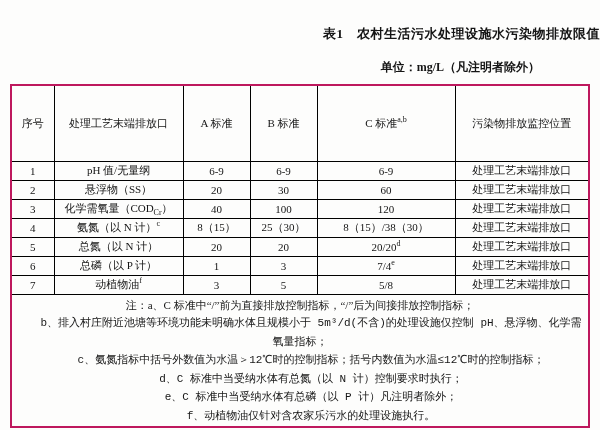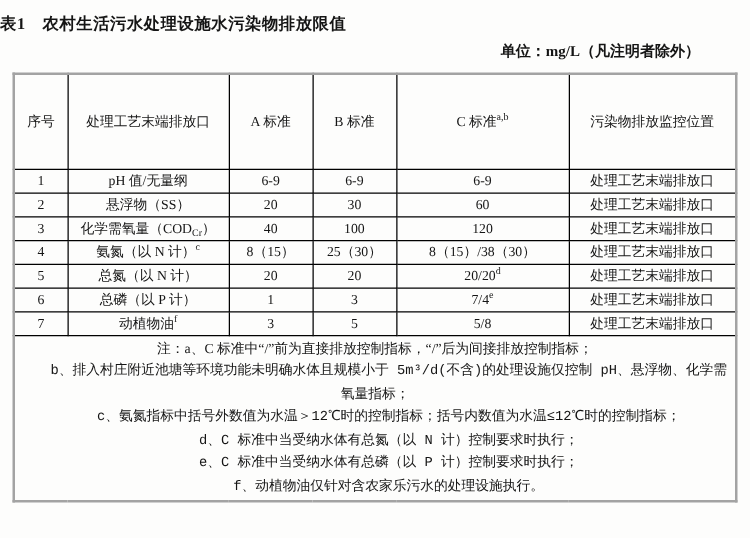--- a/index.html
+++ b/index.html
@@ -3,31 +3,31 @@
 <meta charset="utf-8">
 <style>
   html,body{margin:0;padding:0;}
   body{
     width:600px;height:430px;background:#fdfdfc;
     font-family:"Liberation Serif","DejaVu Serif",serif;
     color:#151515;overflow:hidden;
   }
   .page{width:600px;height:430px;position:relative;}
   .doc-title{
-    text-align:left;font-size:13px;font-weight:bold;
-    padding-top:10px;letter-spacing:0.5px;
+    text-align:right;font-size:13px;font-weight:bold;
+    padding-top:25px;letter-spacing:0.5px;
   }
   .unit-line{
-    text-align:right;padding-right:40px;margin-top:5px;
+    text-align:right;padding-right:60px;margin-top:16px;
     font-size:12px;font-weight:bold;
   }
   table.limits{
     border-collapse:collapse;table-layout:fixed;
     width:578px;margin:8px auto 2px;
-    border:2px solid #a3a3a3;
+    border:2px solid #be185d;
   }
   table.limits th, table.limits td{
     border:1px solid #000;text-align:center;
     font-size:11px;font-weight:normal;
     padding:1px 2px;overflow:hidden;
   }
   tr.header-row{height:76px;}
   tr.data-row{height:19px;}
   sup{font-size:8px;line-height:0;}
   sub{font-size:8px;line-height:0;}
@@ -135,19 +135,19 @@
         <td><span>5/8</span><sup></sup></td>
         <td>处理工艺末端排放口</td>
       </tr>
 
       <tr>
         <td class="notes-cell" colspan="6">
           <p class="note-p">注：a、C 标准中“/”前为直接排放控制指标，“/”后为间接排放控制指标；</p>
           <p class="note-p note-indent">b、排入村庄附近池塘等环境功能未明确水体且规模小于 5m³/d(不含)的处理设施仅控制 pH、悬浮物、化学需氧量指标；</p>
           <p class="note-p note-indent">c、氨氮指标中括号外数值为水温＞12℃时的控制指标；括号内数值为水温≤12℃时的控制指标；</p>
           <p class="note-p note-indent">d、C 标准中当受纳水体有总氮（以 N 计）控制要求时执行；</p>
-          <p class="note-p note-indent">e、C 标准中当受纳水体有总磷（以 P 计）控制要求时执行；</p>
+          <p class="note-p note-indent">e、C 标准中当受纳水体有总磷（以 P 计）凡注明者除外；</p>
           <p class="note-p note-indent">f、动植物油仅针对含农家乐污水的处理设施执行。</p>
         </td>
       </tr>
     </tbody>
   </table>
 </div>
 
 </body></html>

